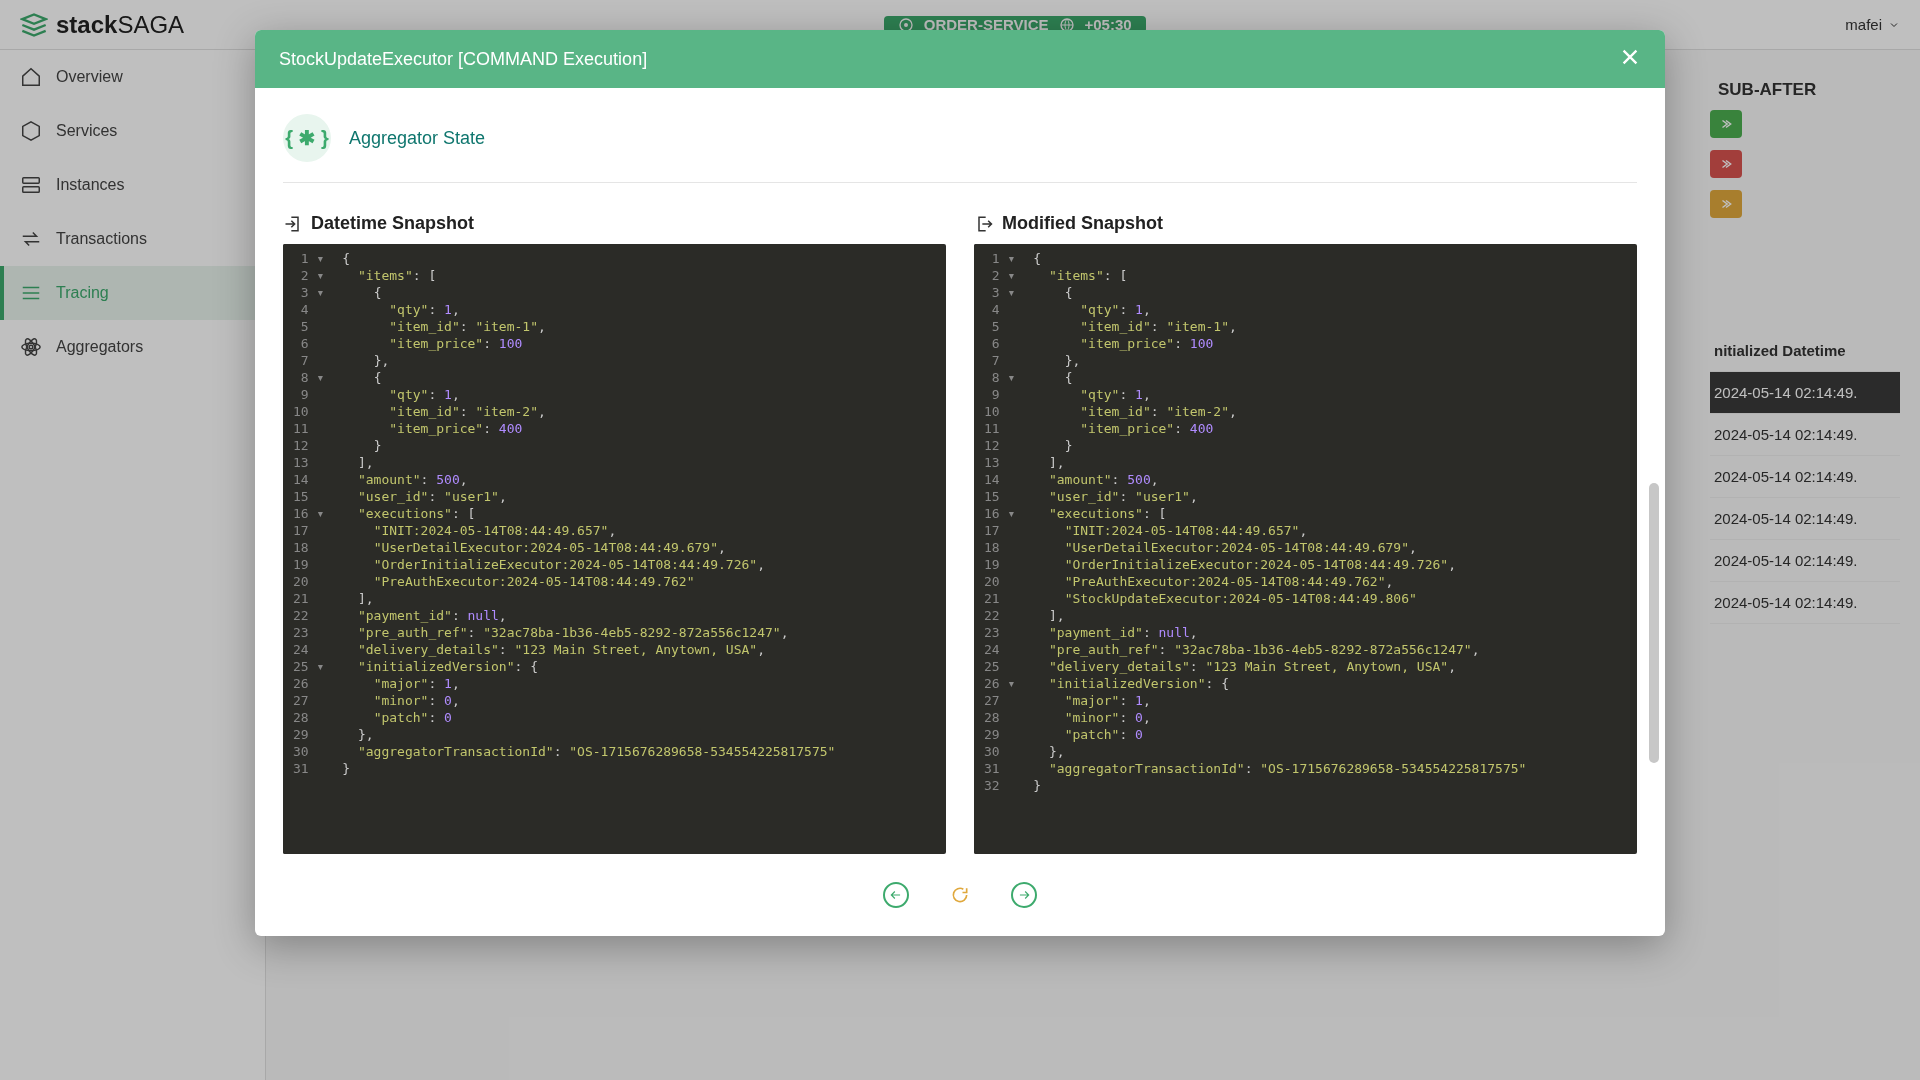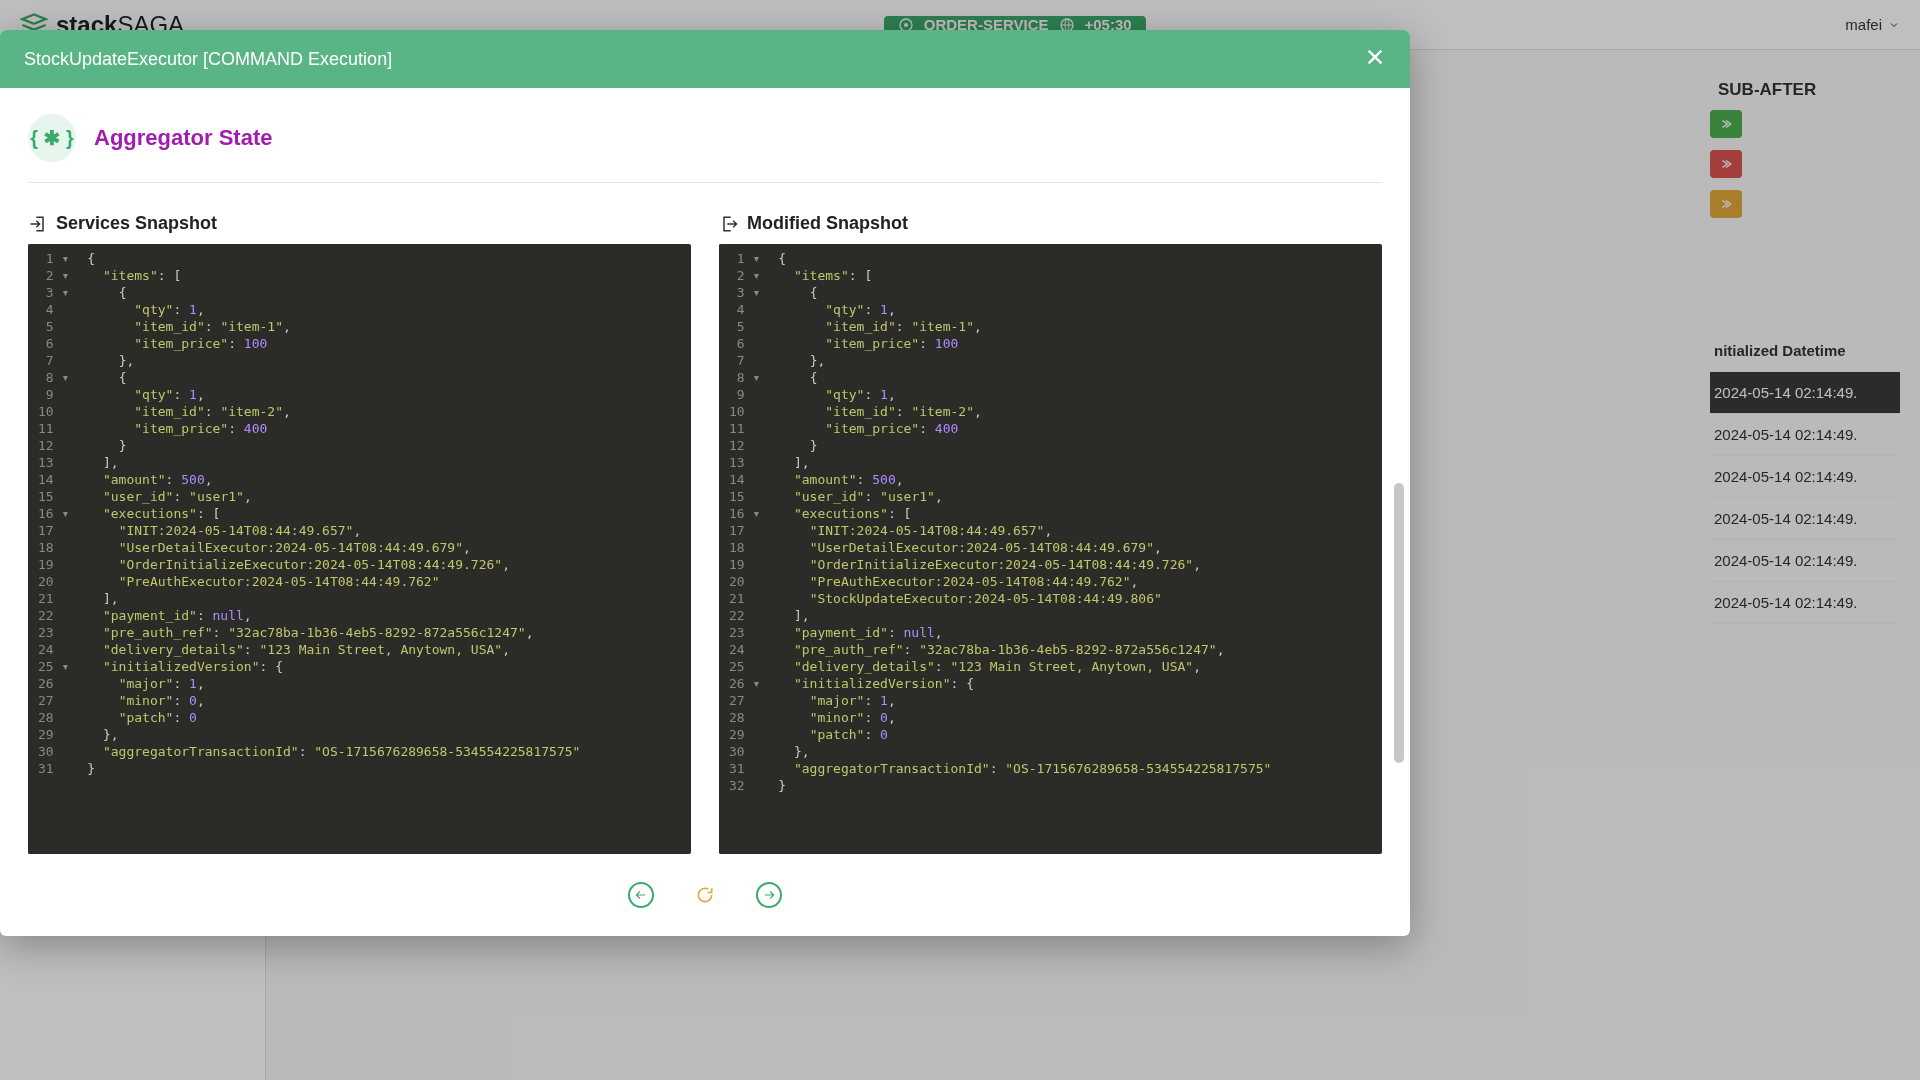--- a/index.html
+++ b/index.html
@@ -30,31 +30,31 @@
 .bg-chevron { width: 32px; height: 28px; border-radius: 4px; display: flex; align-items: center; justify-content: center; margin-bottom: 12px; }
 .bg-chevron.green { background: #4caf50; }
 .bg-chevron.red { background: #d9534f; }
 .bg-chevron.amber { background: #e0a83c; }
 .bg-col2 { position: absolute; right: 20px; top: 280px; width: 190px; }
 .bg-row { padding: 12px 4px; font-size: 15px; color: #333; border-bottom: 1px solid #eee; }
 .bg-row.head { font-weight: 600; }
 .bg-row.sel { background: #3a3a3a; color: #fff; }
 
 
-.overlay { position: absolute; inset: 0; background: rgba(0,0,0,0.25); display: flex; align-items: flex-start; padding-top: 30px; }
+.overlay { position: absolute; inset: 0; background: rgba(0,0,0,0.25); display: flex; align-items: flex-start; justify-content: center; padding-top: 30px; }
 .modal { width: 1410px; background: #fff; border-radius: 6px; overflow: hidden; box-shadow: 0 10px 40px rgba(0,0,0,0.3); }
 .modal-head { background: #59b586; color: #fff; padding: 16px 24px; display: flex; align-items: center; justify-content: space-between; }
 .modal-title { font-size: 18px; font-weight: 500; }
 .close-btn { cursor: pointer; }
 .modal-body { padding: 18px 28px 8px; position: relative; }
 .modal-scroll { overflow-y: auto; max-height: 780px; }
 
 .agg-head { display: flex; align-items: center; gap: 18px; padding: 8px 0 20px; border-bottom: 1px solid #e5e5e5; margin-bottom: 30px; }
 .agg-icon { width: 48px; height: 48px; border-radius: 50%; background: #e8f5ee; display: flex; align-items: center; justify-content: center; color: #3daa6d; font-weight: 700; font-size: 20px; }
-.agg-title { font-size: 22px; font-weight: 700; color: #a21caf; }
+.agg-title { font-size: 18px; font-weight: 400; color: #0f766e; }
 
 .snaps { display: flex; gap: 28px; }
 .snap { flex: 1; }
 .snap-title { display: flex; align-items: center; gap: 8px; font-size: 18px; font-weight: 600; color: #222; margin-bottom: 10px; }
 .snap-title svg { width: 20px; height: 20px; stroke: #333; fill: none; stroke-width: 1.8; }
 
 .code-block { background: #2b2b27; border-radius: 2px; height: 610px; display: flex; font-family: 'Consolas', monospace; font-size: 13px; line-height: 17px; overflow: hidden; }
 .gutter { background: #2b2b27; color: #888; text-align: right; padding: 6px 8px 6px 10px; user-select: none; white-space: pre; }
 .gutter .fold { color: #888; }
 .code { flex: 1; padding: 6px 10px; white-space: pre; color: #ccc; overflow: auto; }
@@ -197,21 +197,21 @@
         <div class="agg-head">
           <div class="agg-icon">{ ✱ }</div>
           <div class="agg-title">Aggregator State</div>
         </div>
         <div class="snaps">
           <div class="snap">
             <div class="snap-title">
               <svg viewBox="0 0 24 24">
                   <path d="M10 4 H18 V20 H10 M3 12 H14 M10 8 L14 12 L10 16"></path>
                 </svg>
-              <span>Services Snapshot</span>
+              <span>Datetime Snapshot</span>
             </div>
             <div class="code-block">
               <div class="gutter" id="gutter-entered"> 1 <span class="fold">▾</span>
  2 <span class="fold">▾</span>
  3 <span class="fold">▾</span>
  4  
  5  
  6  
  7  
  8 <span class="fold">▾</span>

